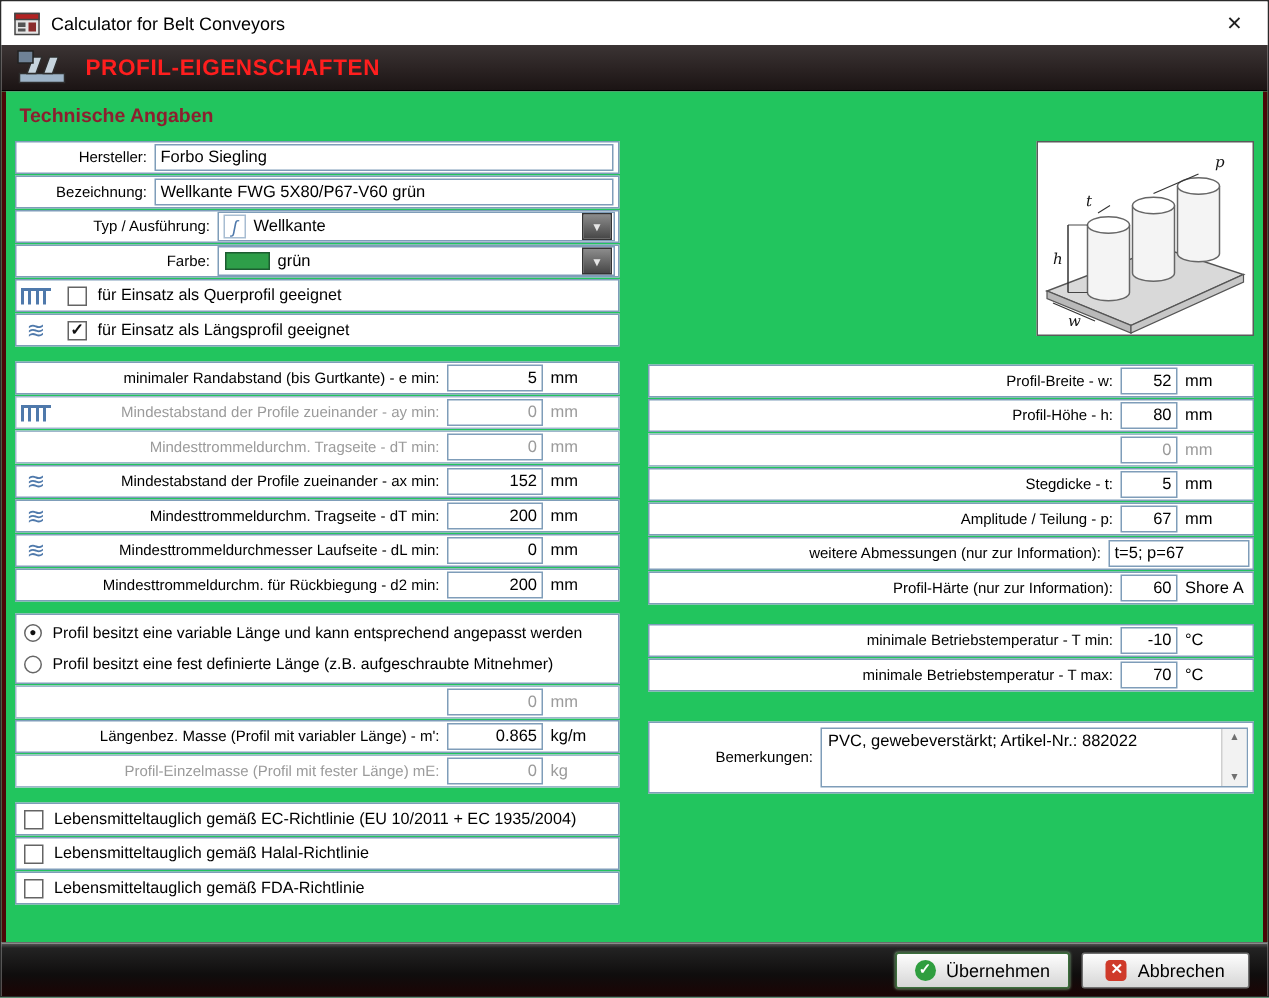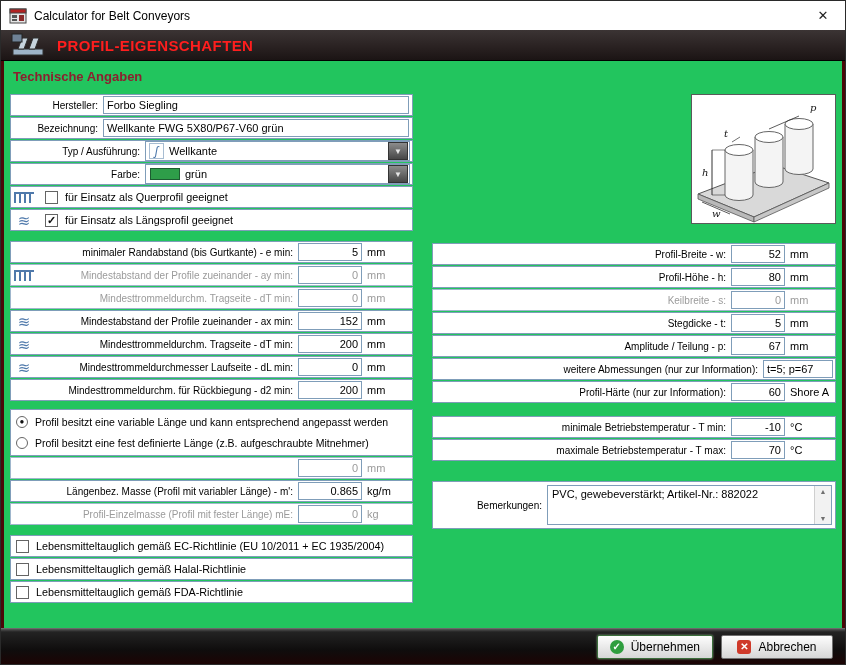--- a/index.html
+++ b/index.html
@@ -23,22 +23,22 @@
   .col.right { width:404px; flex:none; margin-left:19px; display:flex; flex-direction:column; }
 
   
   .frow { display:flex; align-items:center; border:1px solid #7f9db9; height:22px; margin-bottom:1px; background:#fff; padding:0 2px; }
   .lbl { font-size:10px; color:#000; text-align:right; padding-right:5px; white-space:nowrap; overflow:hidden; }
   .grow { flex:1; }
   .w90 { width:90px; flex:none; } .w132 { width:132px; flex:none; } .w112 { width:112px; flex:none; }
   input { border:1px solid #7f9db9; height:18px; font-family:"Liberation Sans",sans-serif; font-size:11px; padding:0 3px; background:#fff; color:#000; }
   .tinput { flex:1; margin-right:1px; }
   .ninput { width:64px; flex:none; text-align:right; }
-  .rinput { width:54px; flex:none; text-align:right; }
-  .wideinfo { width:70px; flex:none; text-align:left; }
+  .rinput { width:38px; flex:none; text-align:right; }
+  .wideinfo { width:94px; flex:none; text-align:left; }
   .unit { width:48px; flex:none; font-size:11px; padding-left:5px; white-space:nowrap; }
   .dis { border-color:#9fb6cc;justify-content:flex-end; }
   .dis .lbl, .dis input, .dis .unit { color:#9b9b9b; }
 
   
   .ricon { width:20px; height:13px; margin:0 3px 0 1px; flex:none; display:flex; align-items:center; justify-content:center; }
   .ricon.stripes { height:11px; border-top:2px solid #4f79ab; background:repeating-linear-gradient(90deg,#4f79ab 0 2px, rgba(0,0,0,0) 2px 5px); }
   .ricon.wave { color:#4f79ab; font-size:15px; line-height:13px; }
 
   
@@ -288,21 +288,20 @@
           <span class="unit">mm</span>
         </div>
 
         <div class="frow">
           <span class="lbl grow">Profil-Höhe - h:</span>
           <input class="rinput" value="80" style="">
           <span class="unit">mm</span>
         </div>
 
         <div class="frow dis">
-          <span class="lbl grow">Keilbreite - s:</span>
           <input class="rinput" value="0" style="">
           <span class="unit">mm</span>
         </div>
 
         <div class="frow">
           <span class="lbl grow">Stegdicke - t:</span>
           <input class="rinput" value="5" style="">
           <span class="unit">mm</span>
         </div>
 
@@ -326,21 +325,21 @@
 
         <div class="gap12"></div>
 
         <div class="frow">
           <span class="lbl grow">minimale Betriebstemperatur - T min:</span>
           <input class="rinput" value="-10" style="">
           <span class="unit">°C</span>
         </div>
 
         <div class="frow">
-          <span class="lbl grow">maximale Betriebstemperatur - T max:</span>
+          <span class="lbl grow">minimale Betriebstemperatur - T max:</span>
           <input class="rinput" value="70" style="">
           <span class="unit">°C</span>
         </div>
 
         <div class="gap19"></div>
 
         <div class="frow remarkrow">
           <span class="lbl w112">Bemerkungen:</span>
           <div class="memo">
             <div class="memo-text">PVC, gewebeverstärkt; Artikel-Nr.: 882022</div>

